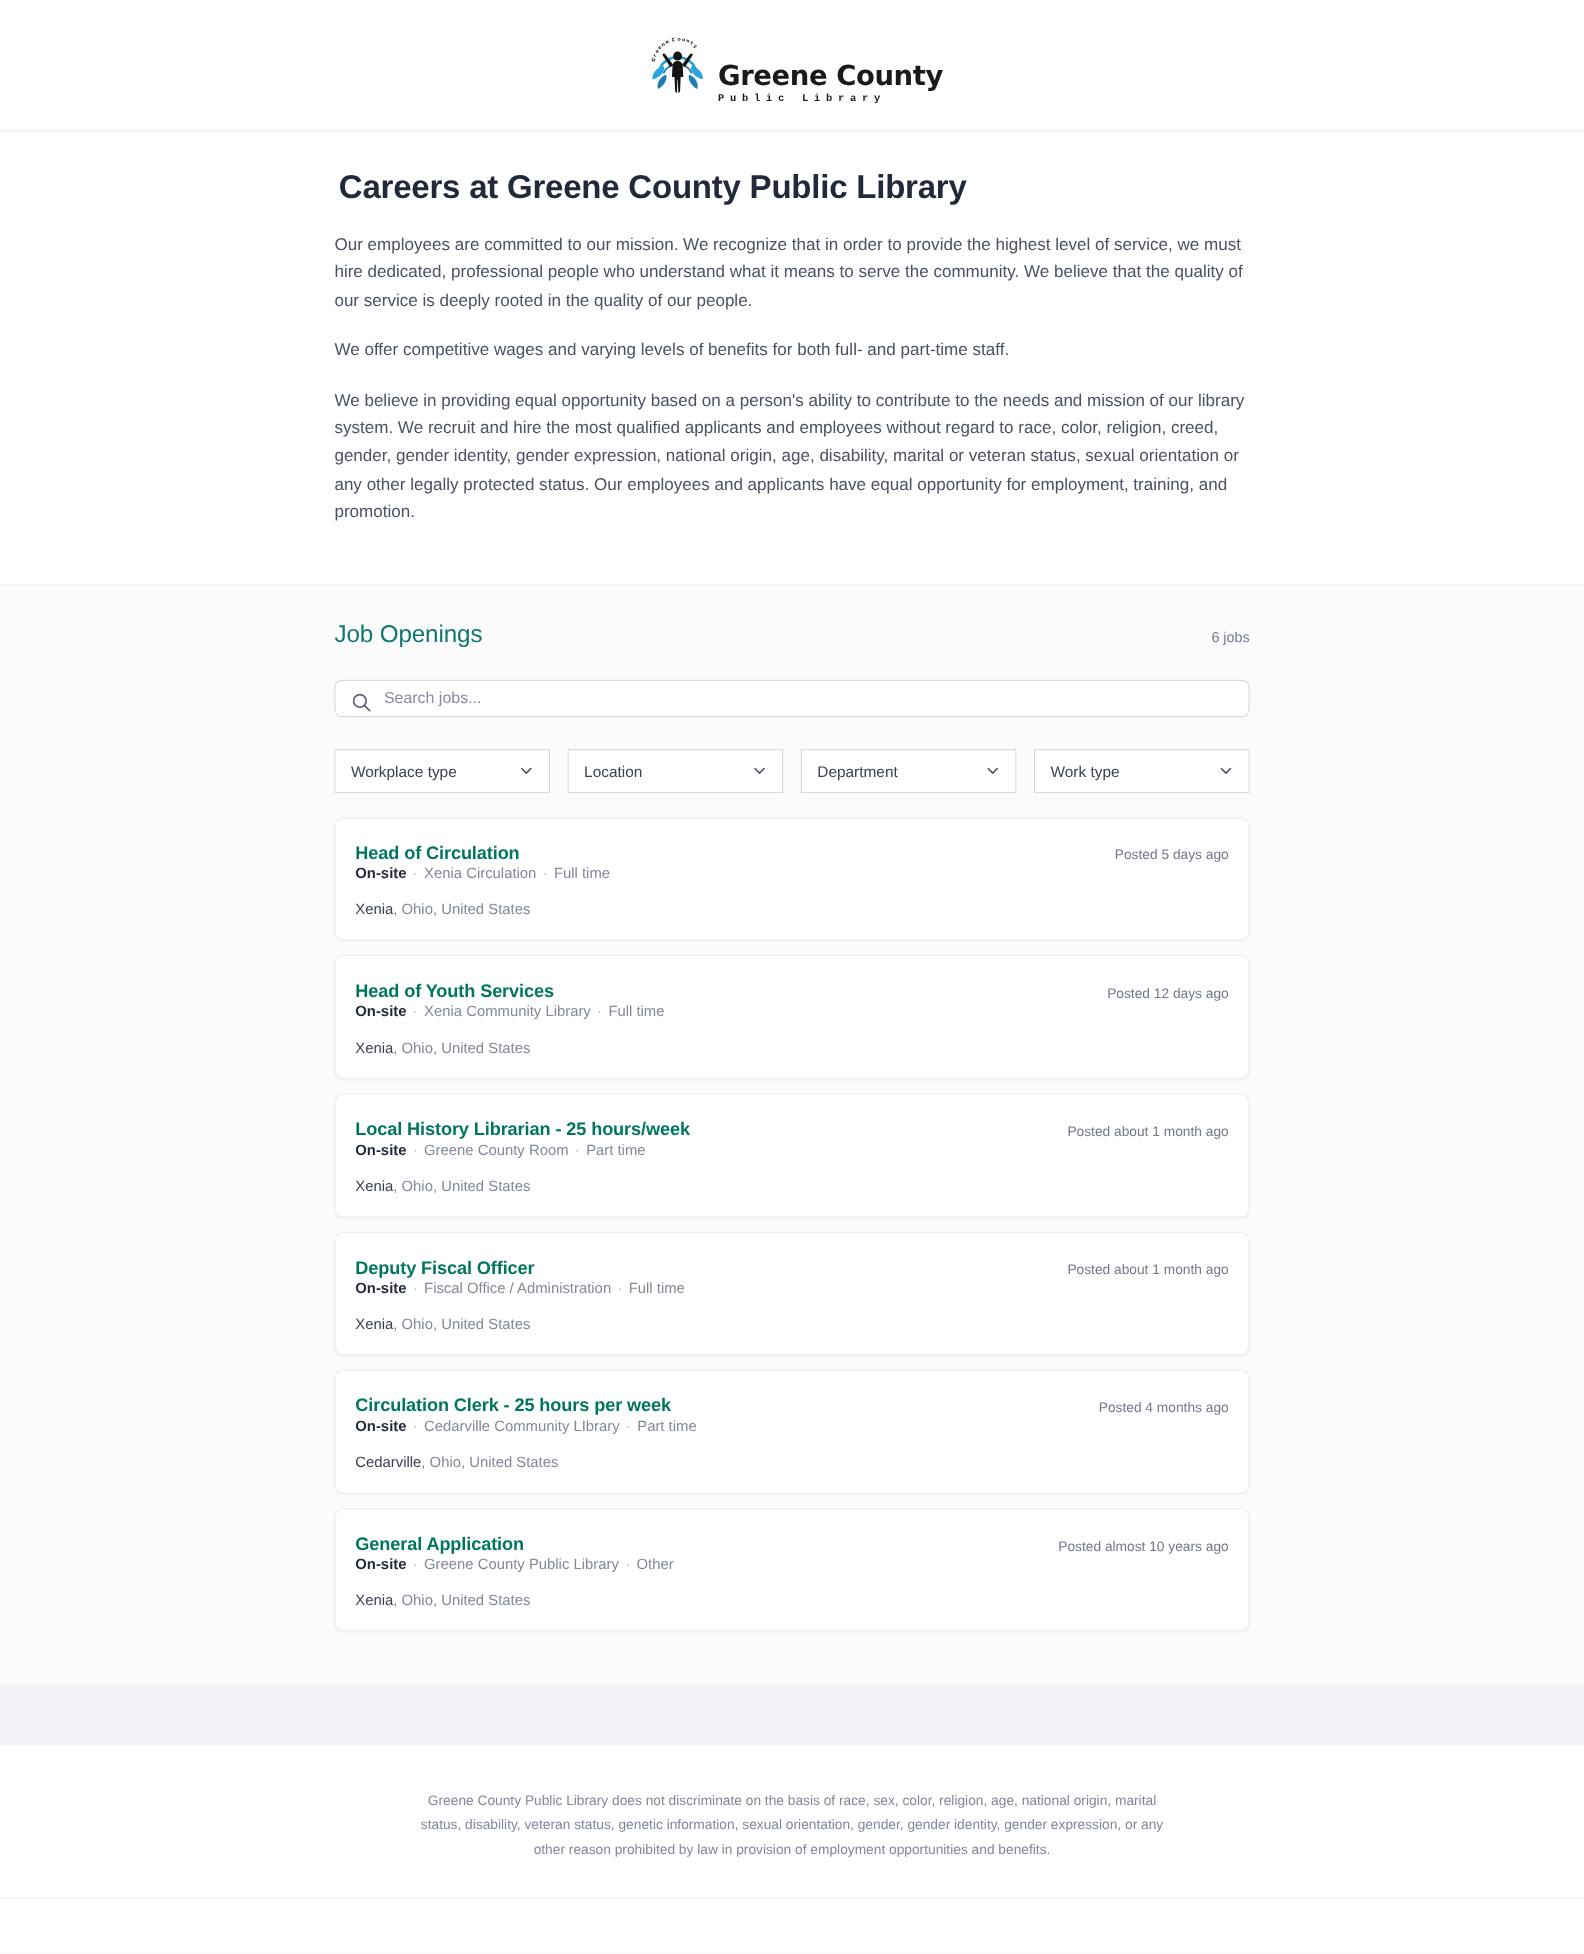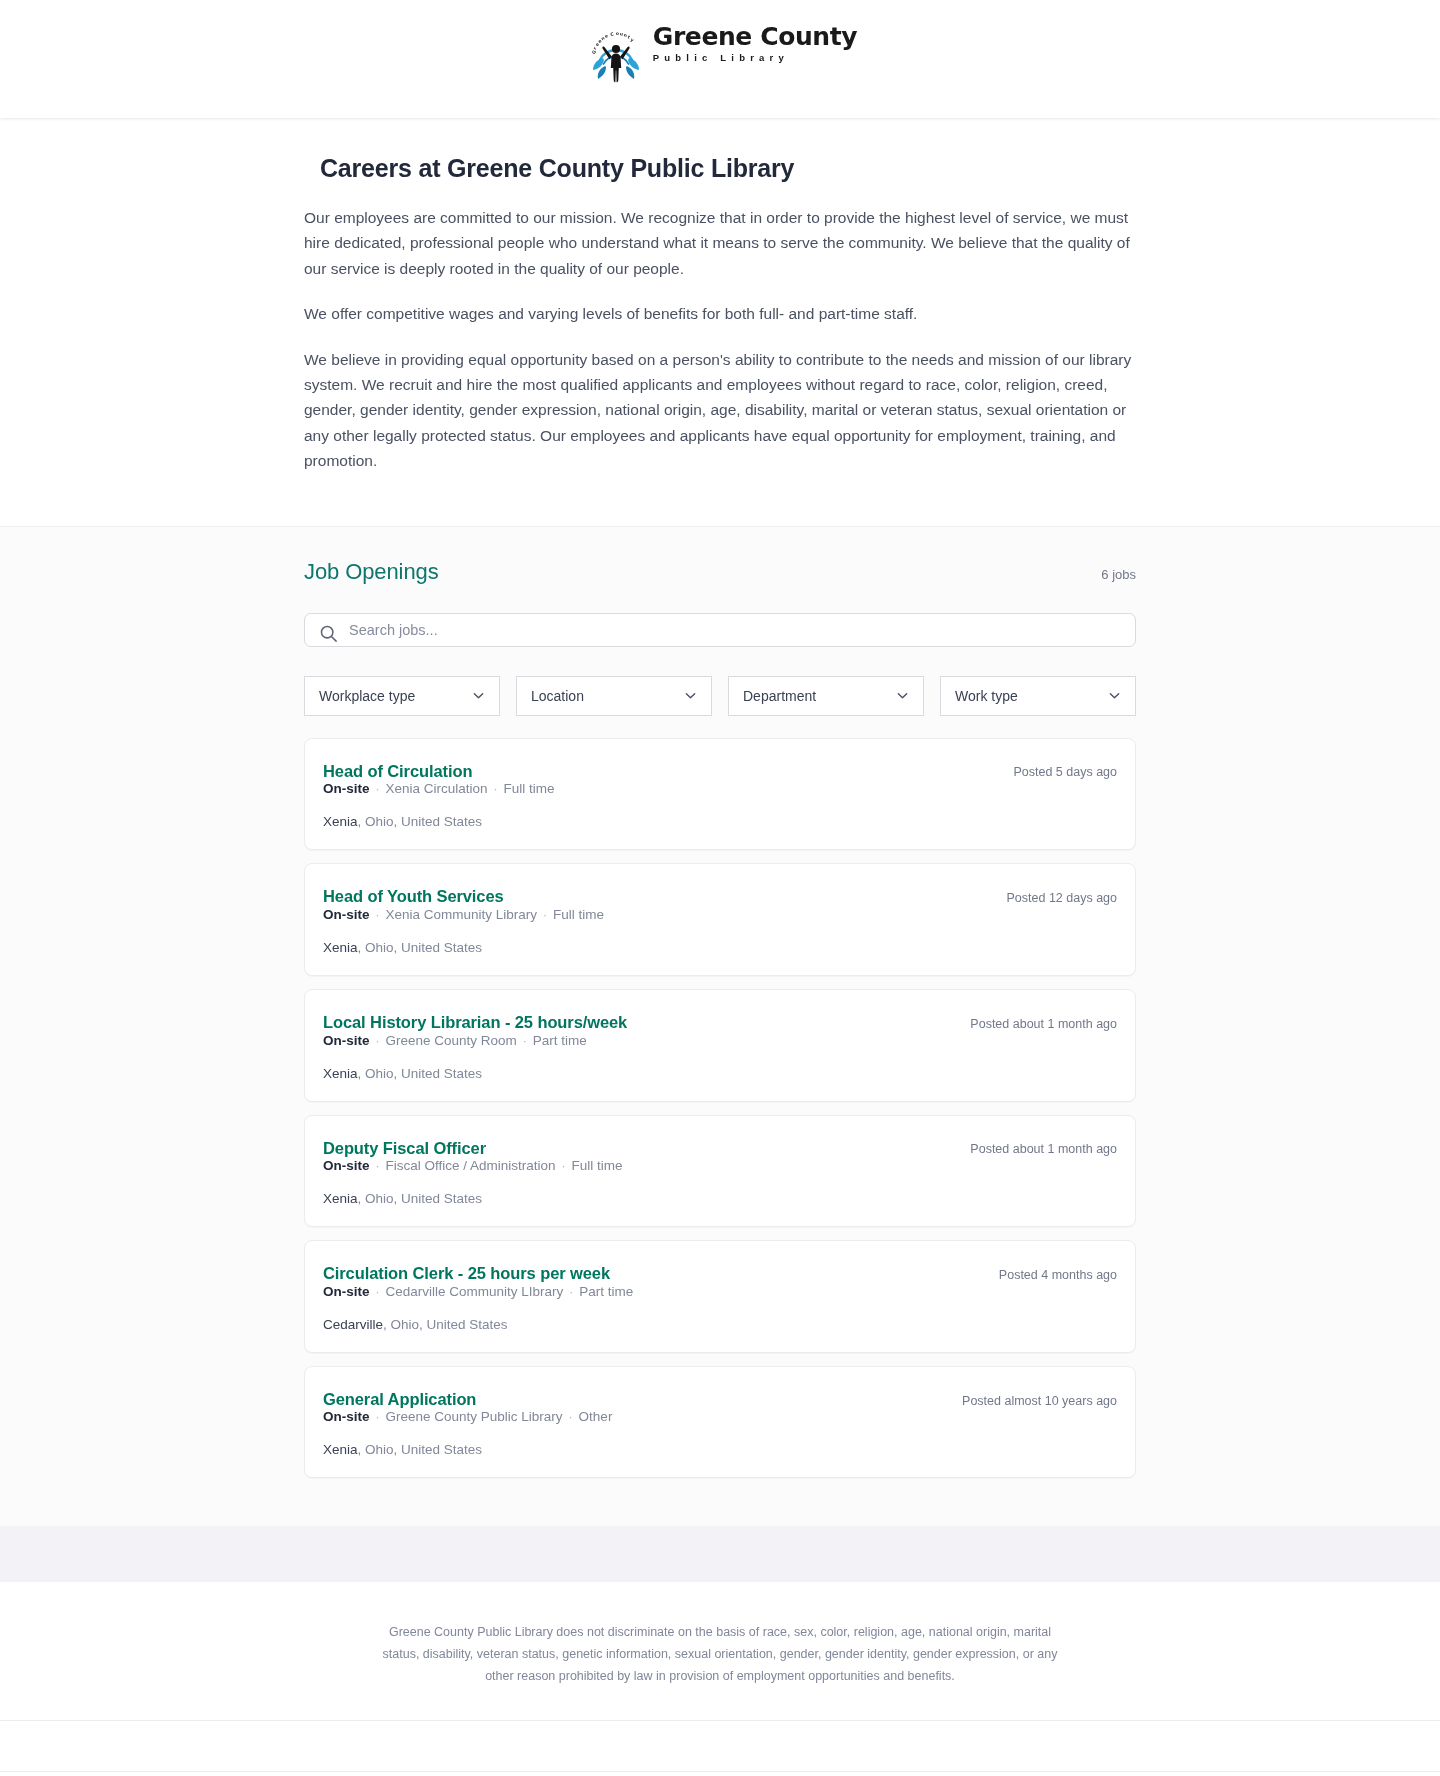--- a/index.html
+++ b/index.html
@@ -19,56 +19,56 @@
     background: #ffffff;
     display: flex;
     align-items: center;
     justify-content: center;
     box-shadow: 0 1px 3px rgba(0,0,0,0.10);
     position: relative;
     z-index: 5;
   }
   .logo-wrap {
     display: flex;
-    align-items: flex-start;
+    align-items: flex-end;
     gap: 4px;
     height: 70px;
   }
   .logo-mark { width: 66px; height: 68px; display:block; }
   .logo-text { display: flex; flex-direction: column; line-height: 1; }
   .logo-text .l1 {
     font-family: "DejaVu Sans", sans-serif;
     font-weight: 700;
     font-size: 25px;
     letter-spacing: -0.4px;
     color: #1a1a1a;
   }
   .logo-text .l2 {
-    font-family: Liberation Sans, sans-serif;
+    font-family: Liberation Mono, monospace;
     font-weight: 700;
     font-size: 9.5px;
     letter-spacing: 5.2px;
     color: #1a1a1a;
     margin-top: 4px;
   }
 
   
   .intro-section {
     background: #ffffff;
     padding: 36px 0 52px 0;
   }
   .container {
     width: 832px;
     margin: 0 auto;
   }
   h1.page-title {
-    font-size: 25px;
+    font-size: 30px;
     font-weight: 700;
     color: #22293a;
-    margin: 0 0 22px 16px;
+    margin: 0 0 22px 4px;
     letter-spacing: -0.2px;
   }
   .intro-p {
     font-size: 15.5px;
     line-height: 1.64;
     color: #4a5162;
     margin: 0 0 20px 0;
     font-weight: 400;
   }
   .intro-p:last-child { margin-bottom: 0; }

